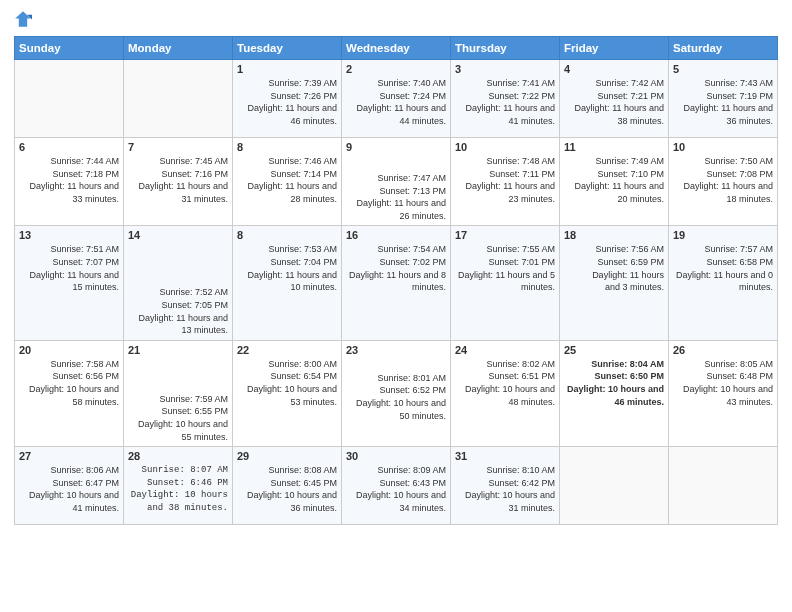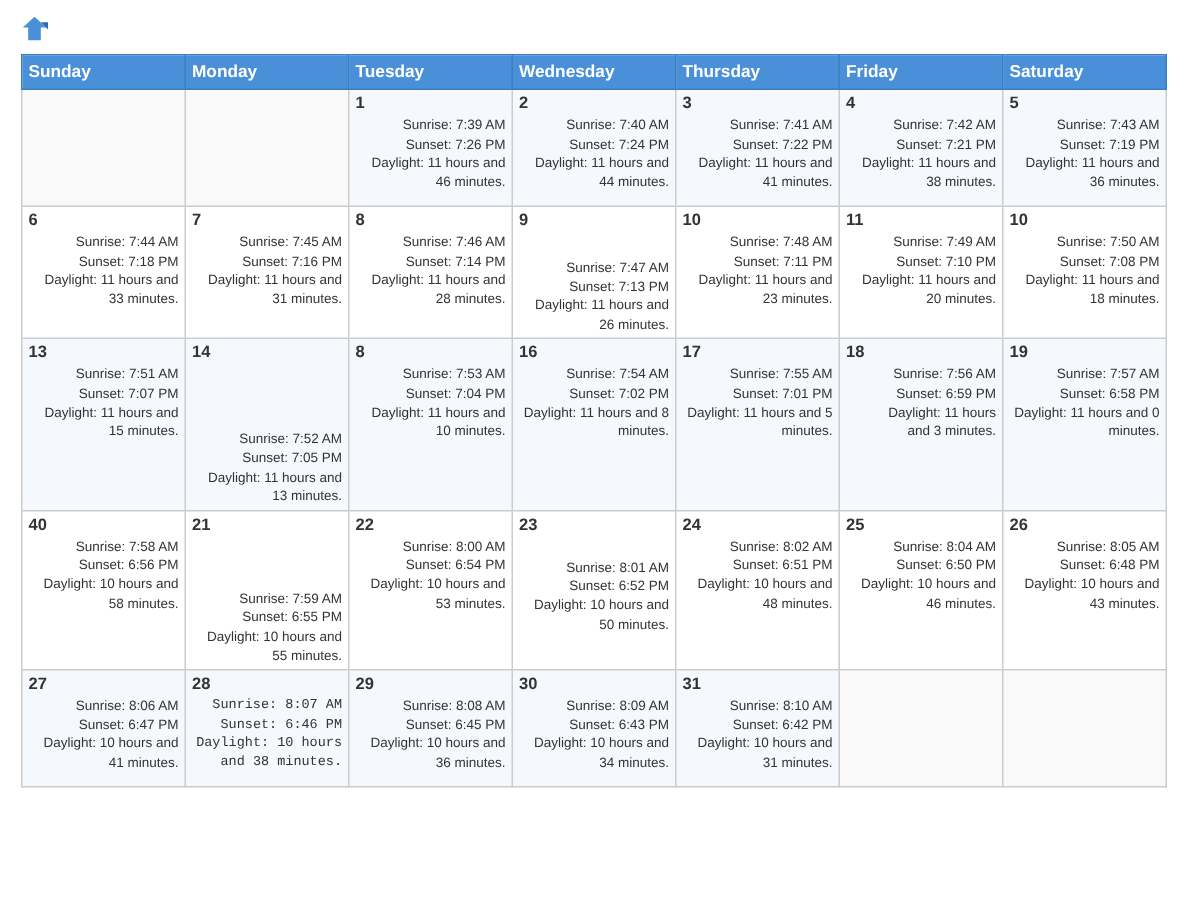--- a/index.html
+++ b/index.html
@@ -249,21 +249,21 @@
           </td>
           <td>
             <span class="day-num">19</span>
             <div class="day-detail" style="white-space: pre-line;">Sunrise: 7:57 AM
 Sunset: 6:58 PM
 Daylight: 11 hours and 0 minutes.</div>
           </td>
         </tr>
         <tr>
           <td>
-            <span class="day-num">40</span>
+            <span class="day-num">20</span>
             <div class="day-detail" style="white-space: pre-line;">Sunrise: 7:58 AM
 Sunset: 6:56 PM
 Daylight: 10 hours and 58 minutes.</div>
           </td>
           <td>
             <span class="day-num">21</span>
             <div class="day-detail" style="white-space: pre-line; margin-top: 37px;">Sunrise: 7:59 AM
 Sunset: 6:55 PM
 Daylight: 10 hours and 55 minutes.</div>
           </td>
@@ -280,21 +280,21 @@
 Daylight: 10 hours and 50 minutes.</div>
           </td>
           <td>
             <span class="day-num">24</span>
             <div class="day-detail" style="white-space: pre-line;">Sunrise: 8:02 AM
 Sunset: 6:51 PM
 Daylight: 10 hours and 48 minutes.</div>
           </td>
           <td>
             <span class="day-num">25</span>
-            <div class="day-detail" style="white-space: pre-line;">Sunrise: 8:04 AM
+            <div class="day-detail" style="white-space: pre-line; font-weight: bold;">Sunrise: 8:04 AM
 Sunset: 6:50 PM
 Daylight: 10 hours and 46 minutes.</div>
           </td>
           <td>
             <span class="day-num">26</span>
             <div class="day-detail" style="white-space: pre-line;">Sunrise: 8:05 AM
 Sunset: 6:48 PM
 Daylight: 10 hours and 43 minutes.</div>
           </td>
         </tr>

